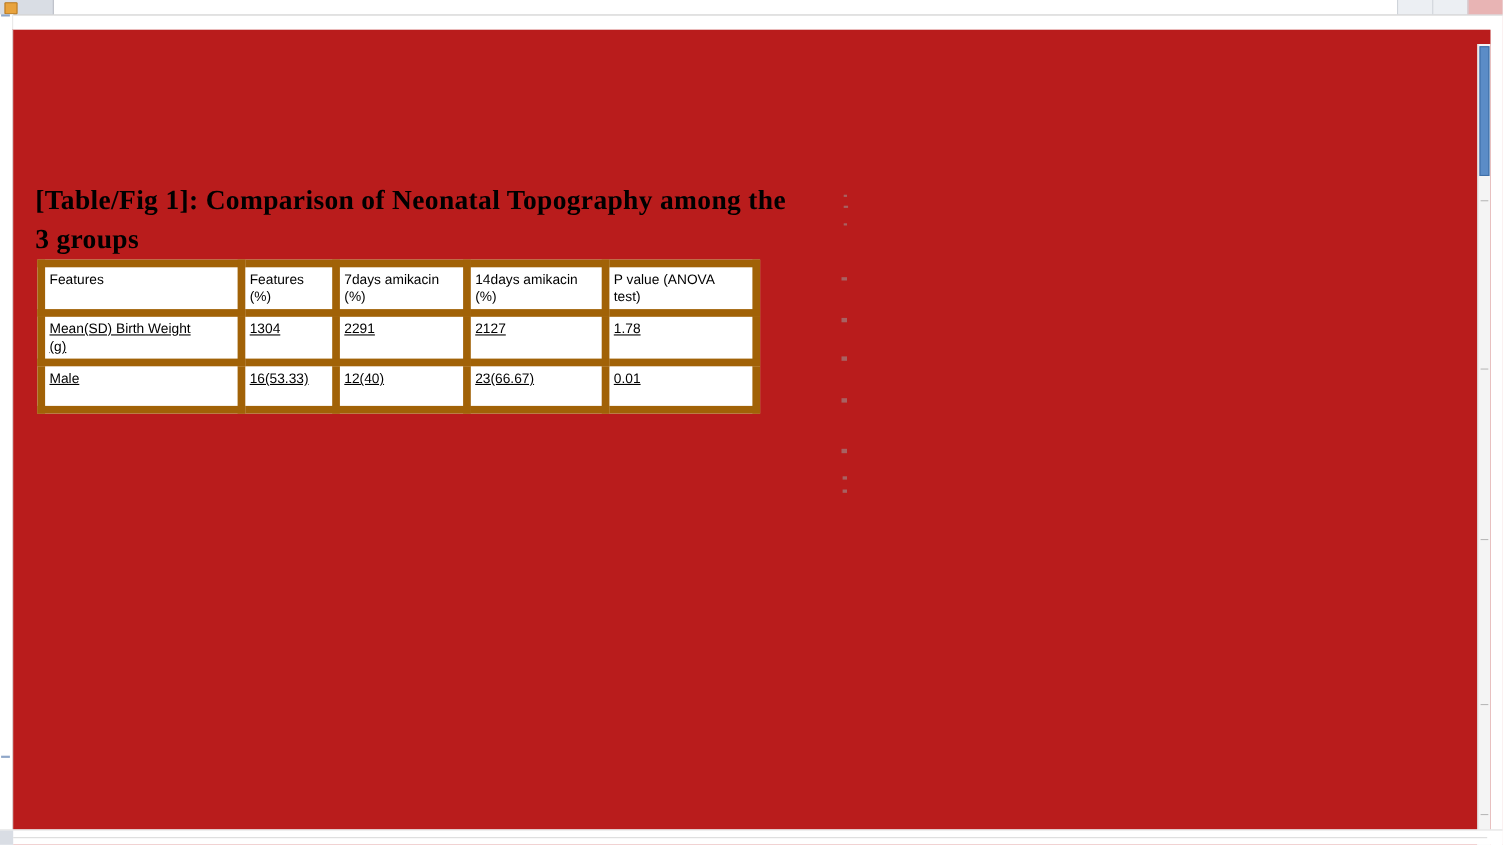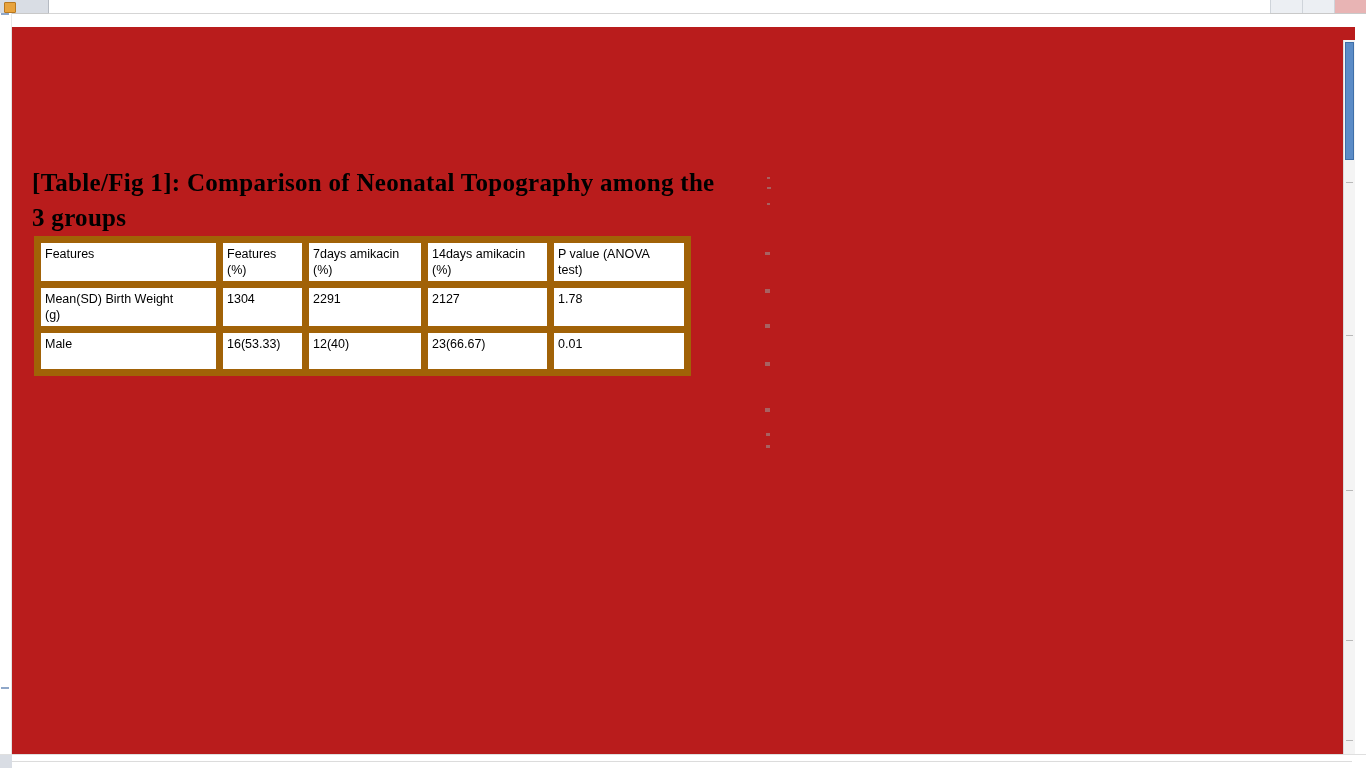--- a/index.html
+++ b/index.html
@@ -179,20 +179,21 @@
     padding: 3px 3px 3px 4px;
     text-align: left;
     font-weight: normal;
     line-height: 16px;
   }
   table.data thead td {
     height: 30px;
   }
   table.data tbody td {
     height: 30px;
+    text-decoration: underline;
   }
   .col-0 { width: 168px; }
   .col-1 { width: 72px; }
   .col-2 { width: 105px; }
   .col-3 { width: 112px; margin-left: 40px; }
   .col-4 { width: 123px; }
 
   .hdr-bold { font-weight: normal; }
 
   

